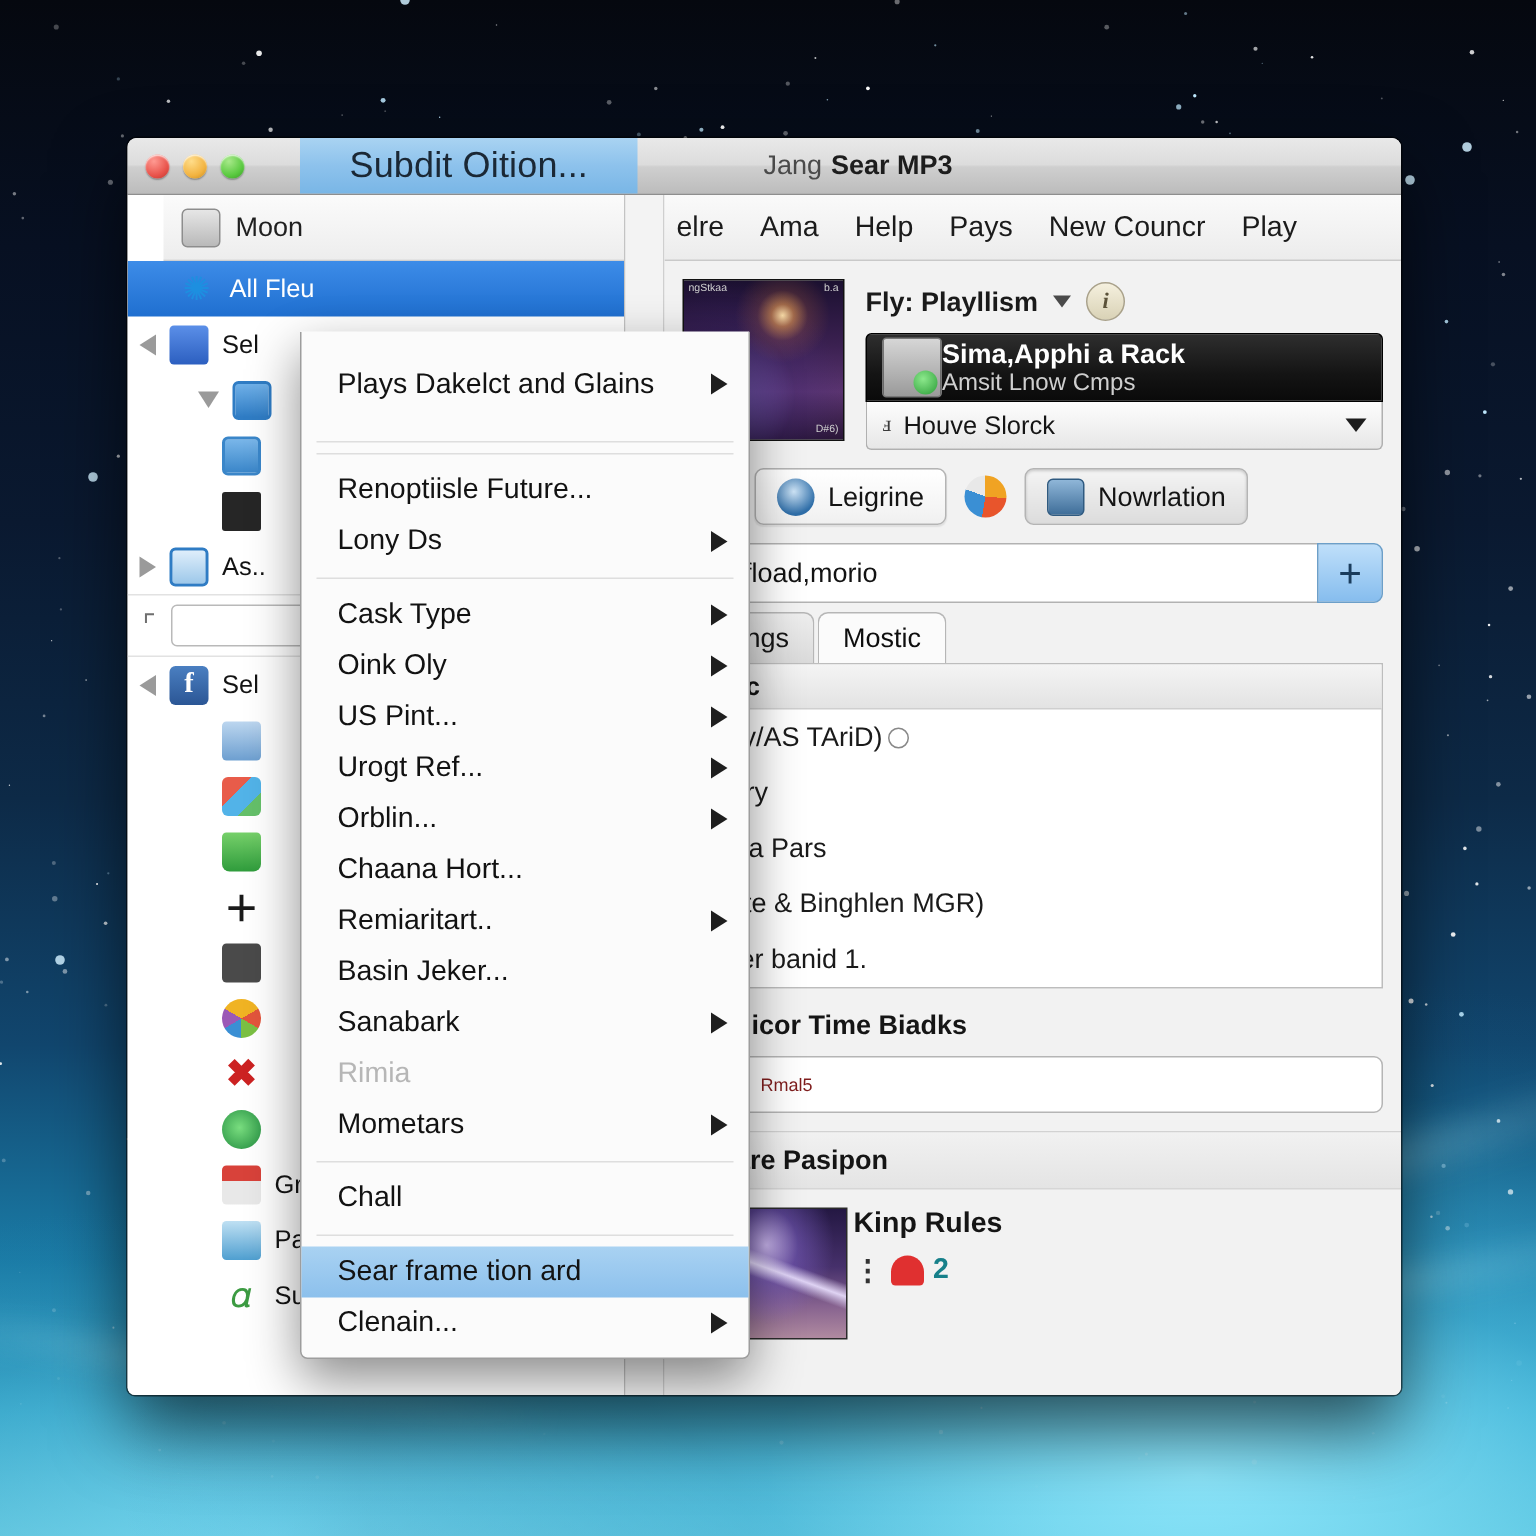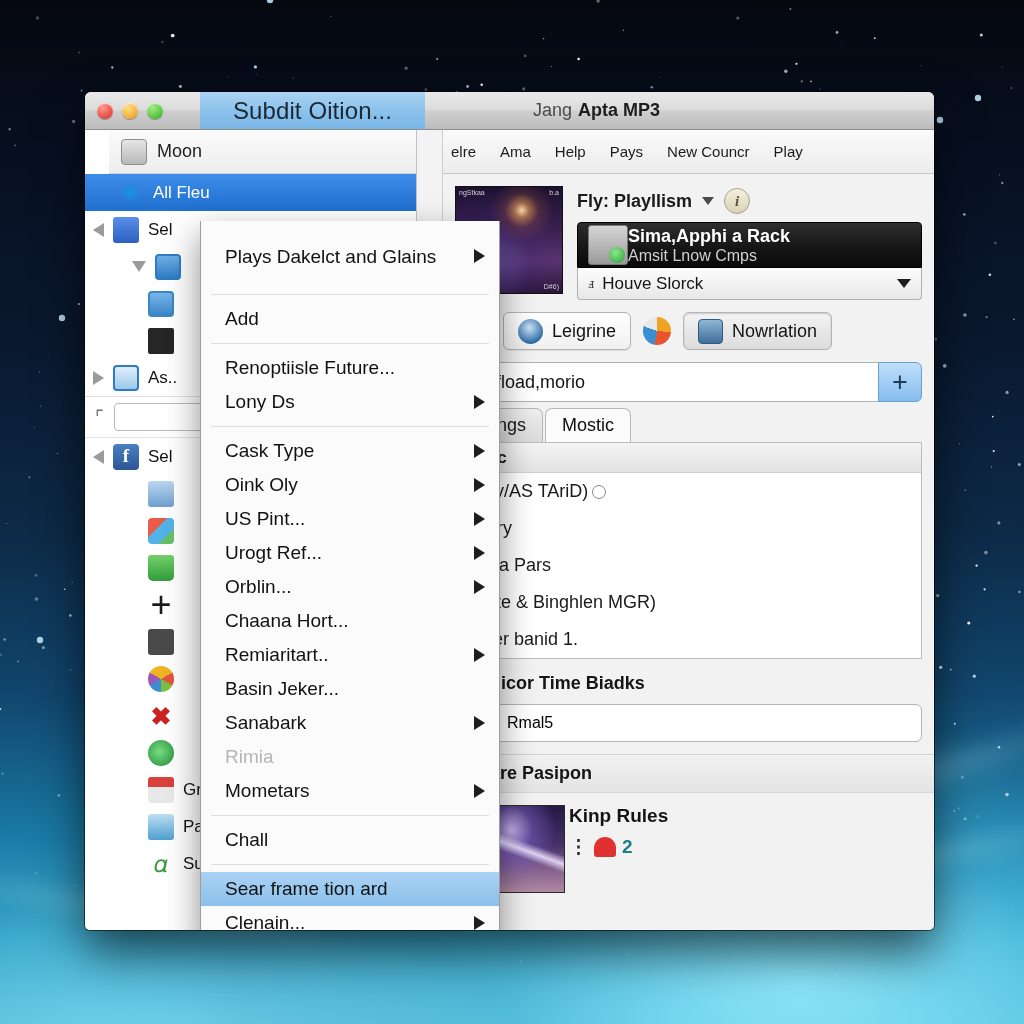--- a/index.html
+++ b/index.html
@@ -58,21 +58,21 @@
   .tl.yellow { background: radial-gradient(circle at 35% 28%, #ffdd8a, #f2b340 62%, #c4881f); }
   .tl.green  { background: radial-gradient(circle at 35% 28%, #a8e98a, #59c93f 62%, #3a9326); }
   #title-highlight {
     position:absolute; left:115px; top:0; width:225px; height:37px;
     background: linear-gradient(180deg, #a9d3f2 0%, #8dc2ec 50%, #79b6e6 100%);
     display:flex; align-items:center; justify-content:center;
   }
   #title-highlight span { font-size:24px; color:#1b2835; letter-spacing:.1px; }
   #window-title {
     position:absolute; left:340px; top:0; right:0; height:37px;
-    display:flex; align-items:center; padding-left:108px;
+    display:flex; align-items:center; padding-left:84px;
     font-size:18px; color:#2a2a2a;
   }
   #window-title .bold { font-weight:bold; color:#1d1d1d; }
   #window-title .thin { color:#4a4a4a; margin-right:6px; }
 
   
   #body-split { display:flex; height: 800px; }
 
   
   #sidebar {
@@ -134,21 +134,21 @@
     border-right:1px solid #cfcfcf; position:relative;
   }
   #sb-thumb { position:absolute; left:7px; top:126px; width:11px; height:64px; border-radius:6px; background:#c3c3c3; border:1px solid #aaa; }
 
   
   #main { flex:1; background:#f2f2f2; position:relative; overflow:hidden; }
   #menubar {
     height:44px; display:flex; align-items:center; gap:24px; padding-left:8px;
     background: linear-gradient(180deg,#fafafa,#ececec);
     border-bottom:1px solid #c9c9c9;
-    font-size:15px; color:#1b1b1b; white-space:nowrap;
+    font-size:19px; color:#1b1b1b; white-space:nowrap;
   }
   #menubar .mi { cursor:default; }
 
   #player-top { display:flex; gap:14px; padding:12px 12px 0 12px; }
   #album-art {
     width:108px; height:108px; flex:none; border:1px solid #111;
     background:
       radial-gradient(circle at 62% 22%, rgba(255,226,170,0.95) 0%, rgba(255,170,80,0.55) 7%, rgba(255,140,60,0.15) 16%, rgba(0,0,0,0) 30%),
       radial-gradient(ellipse at 30% 72%, rgba(130,110,220,0.6) 0%, rgba(60,40,120,0.25) 40%, rgba(0,0,0,0) 70%),
       linear-gradient(180deg,#1b1030 0%, #3a2050 40%, #5a3470 70%, #2a1638 100%);
@@ -233,21 +233,21 @@
   }
   #list-head { height:30px; background: linear-gradient(180deg,#f4f4f4,#e3e3e3); border-bottom:1px solid #cfcfcf;
     display:flex; align-items:center; padding-left:10px; font-size:17px; font-weight:bold; color:#141414; }
   .list-row { height:37px; display:flex; align-items:center; padding-left:16px; font-size:18px; color:#1a1a1a; }
   .list-row .badge-circ { display:inline-block; width:14px;height:14px;border-radius:50%;border:1px solid #888; margin-left:4px; }
 
   #section2-title { padding:14px 0 0 14px; font-size:18px; font-weight:bold; color:#151515; }
   #ht-row { display:flex; align-items:center; gap:10px; padding:10px 12px 0 14px; }
   #ht-row .lbl { font-size:18px; font-weight:bold; color:#151515; }
   #ht-input { flex:1; height:38px; border:1px solid #b5b5b5; border-radius:6px; background:#fff;
-    display:flex; align-items:center; padding-left:14px; font-size:16px; color:#000000; }
+    display:flex; align-items:center; padding-left:14px; font-size:12px; color:#7f1d1d; }
 
   #section3 { margin-top:12px; border-top:1px solid #d2d2d2; }
   #section3-title { height:38px; display:flex; align-items:center; padding-left:14px;
     background: linear-gradient(180deg,#f1f1f1,#e4e4e4); font-size:18px; font-weight:bold; color:#151515;
     border-bottom:1px solid #d6d6d6; }
   #rec-row { display:flex; gap:4px; padding:12px 12px 0 14px; }
   #rec-art { width:108px;height:88px;flex:none; border:1px solid #2a2a2a;
     background:
       linear-gradient(200deg, rgba(255,255,255,0.0) 40%, rgba(235,225,255,0.9) 47%, rgba(255,255,255,0) 54%),
       radial-gradient(ellipse at 50% 28%, rgba(220,200,255,0.85) 0%, rgba(140,110,220,0.45) 28%, rgba(0,0,0,0) 60%),
@@ -709,21 +709,21 @@
       <div class="traffic">
         <div class="tl red"></div>
         <div class="tl yellow"></div>
         <div class="tl green"></div>
       </div>
       <div id="title-highlight">
         <span>Subdit Oition...</span>
       </div>
       <div id="window-title">
         <span class="thin">Jang</span>
-        <span class="bold">Apta MP3</span>
+        <span class="bold">Sear MP3</span>
       </div>
     </div>
 
     <div id="body-split">
 
       <div id="sidebar">
         <div class="sb-toolbar">
           <div class="ico" style="background:linear-gradient(180deg,#e6e6e6,#b9b9b9);border:1px solid #8d8d8d;"></div>
           <div class="label">Moon</div>
         </div>
@@ -946,23 +946,20 @@
 
       </div>
     </div>
 
     <div id="menu">
         <div class="mrow tall">
           <span>Plays Dakelct and Glains</span>
           <span class="marrow"></span>
         </div>
         <div class="msep"></div>
-        <div class="mrow">
-          <span>Add</span>
-        </div>
         <div class="msep"></div>
         <div class="mrow">
           <span>Renoptiisle Future...</span>
         </div>
         <div class="mrow">
           <span>Lony Ds</span>
           <span class="marrow"></span>
         </div>
         <div class="msep"></div>
         <div class="mrow">

